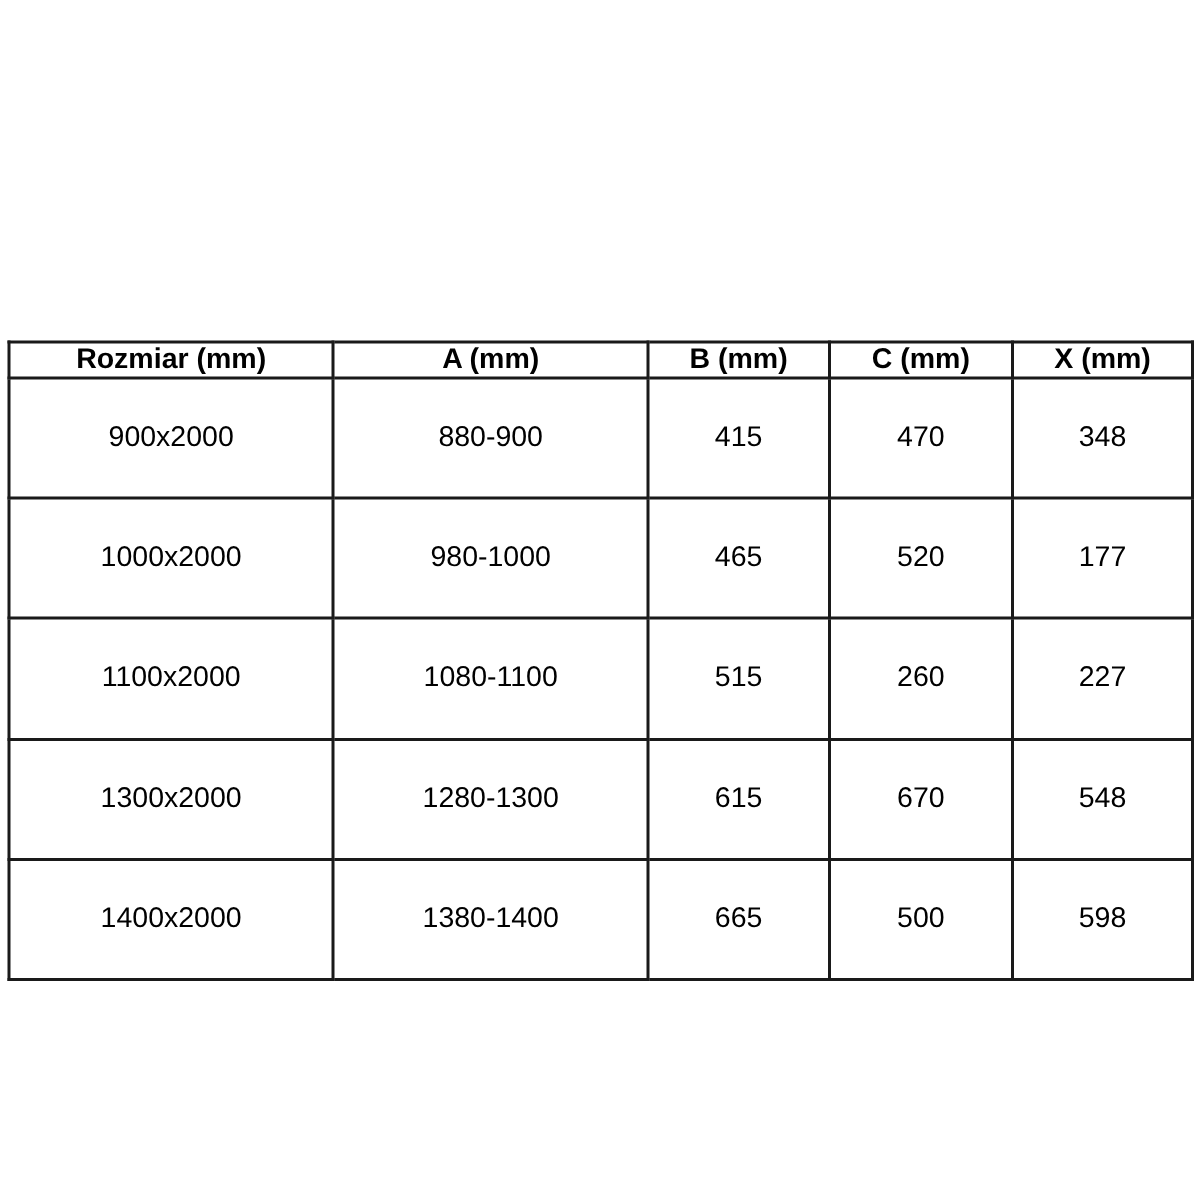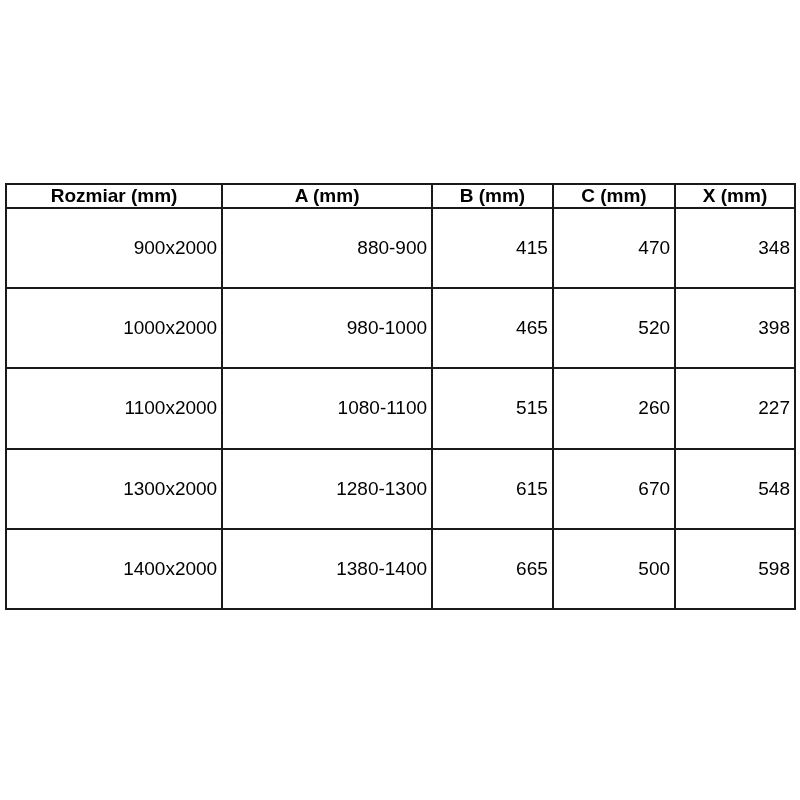--- a/index.html
+++ b/index.html
@@ -20,38 +20,38 @@
     left: 5px;
     top: 183px;
     width: 791px;
     height: 427px;
   }
   table.spec-table {
     width: 100%;
     height: 100%;
     border-collapse: collapse;
     table-layout: fixed;
+    margin-top: 44px;
   }
   table.spec-table th,
   table.spec-table td {
     border: 2px solid #1a1a1a;
     text-align: center;
     vertical-align: middle;
     padding: 0 4px;
     color: #000000;
     font-size: 19px;
     overflow: hidden;
     white-space: nowrap;
   }
   table.spec-table th {
     font-weight: bold;
   }
   table.spec-table td {
     font-weight: normal;
-    text-align: right;
   }
 </style>
 </head>
 <body>
 
 <div class="page">
   <div class="table-wrap">
     <table class="spec-table">
       <colgroup>
         <col style="width:27.4%">
@@ -75,21 +75,21 @@
           <td>880-900</td>
           <td>415</td>
           <td>470</td>
           <td>348</td>
         </tr>
         <tr>
           <td>1000x2000</td>
           <td>980-1000</td>
           <td>465</td>
           <td>520</td>
-          <td>398</td>
+          <td>177</td>
         </tr>
         <tr>
           <td>1100x2000</td>
           <td>1080-1100</td>
           <td>515</td>
           <td>260</td>
           <td>227</td>
         </tr>
         <tr>
           <td>1300x2000</td>

